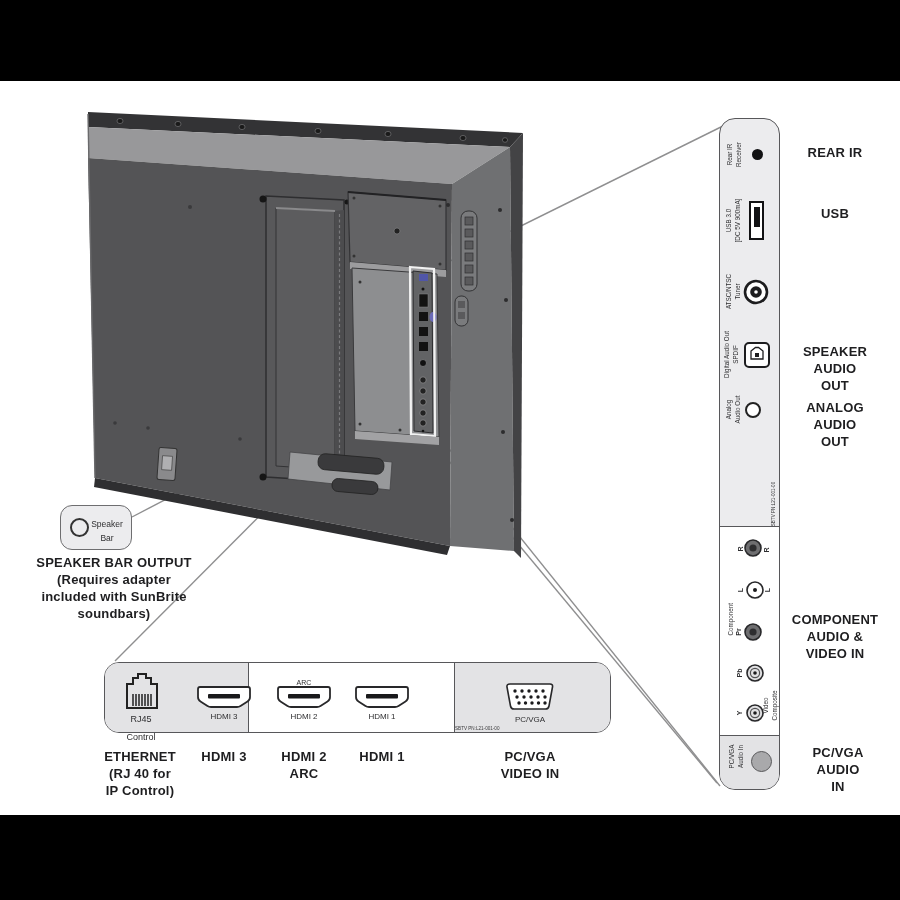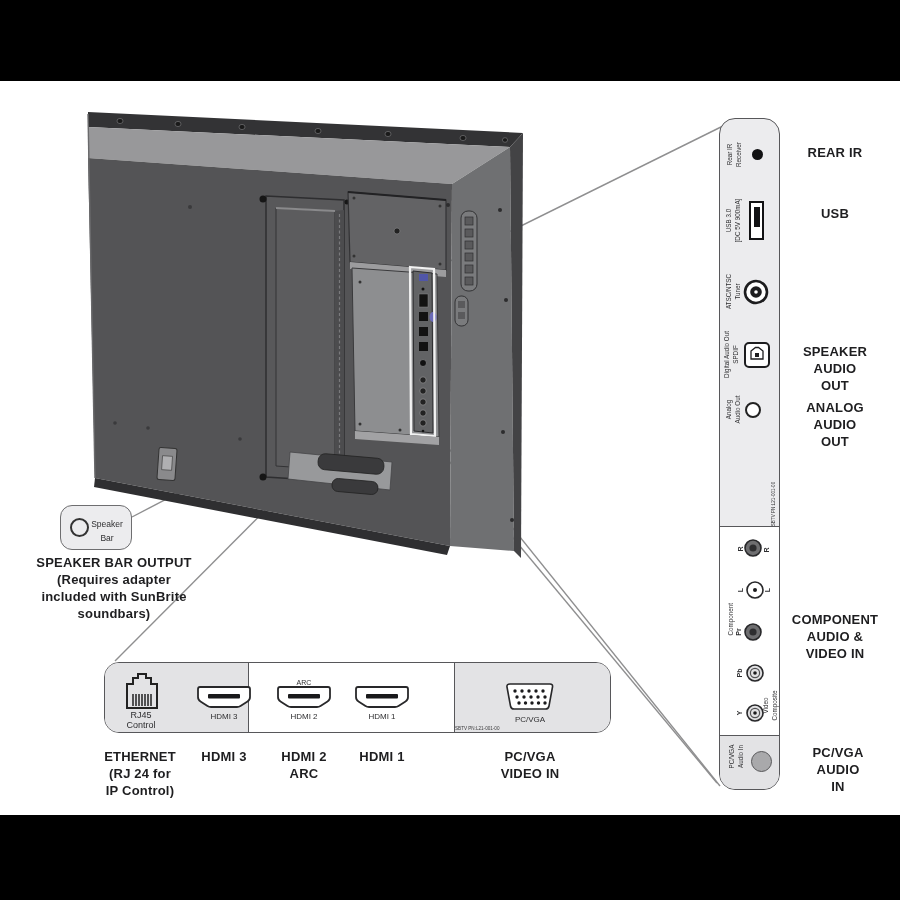--- a/index.html
+++ b/index.html
@@ -14,21 +14,21 @@
     font-weight:bold;font-size:13px;line-height:17px;color:#1e1e20;
     white-space:pre-line;letter-spacing:.2px;}
   
   .vlabel{position:absolute;width:70px;transform:rotate(-90deg);text-align:center;
     font-size:6.3px;line-height:8.5px;color:#2e2e30;white-space:pre-line;}
   .vlabel-sm{width:20px;font-size:7px;font-weight:bold;line-height:10px;}
   .vlabel-tiny{font-size:4.6px;line-height:6px;}
   
   .plabel{position:absolute;transform:translateX(-50%);text-align:center;
     font-size:8px;line-height:14px;color:#2e2e30;white-space:pre-line;}
-  .plabel-9{font-size:9px;line-height:10px;}
+  .plabel-9{font-size:9px;line-height:18px;}
   .plabel-7{font-size:7px;}
   .pn-label{position:absolute;font-size:4.6px;color:#3a3a3c;}
   
   .panel{position:absolute;box-sizing:border-box;border:1.5px solid #57575a;}
   .right-panel{left:719px;top:118px;width:61px;height:672px;border-radius:16px;
     background:#ececee;overflow:hidden;}
   .rp-sec{position:absolute;left:0;width:100%;box-sizing:border-box;}
   .rp-mid{top:407px;height:210px;background:#ffffff;border-top:1.5px solid #57575a;
     border-bottom:1.5px solid #57575a;}
   .rp-bot{top:617px;height:55px;background:#e3e3e5;}
@@ -299,21 +299,21 @@
   <div class="panel speaker-box"></div>
   <div class="spk-circle"></div>
   <div class="plabel" style="left:107px;top:517px;font-size:8.5px">Speaker
 Bar</div>
 
   <div class="callout-label" style="left:114px;top:554px">SPEAKER BAR OUTPUT
 (Requires adapter
 included with SunBrite
 soundbars)</div>
   <div class="callout-label" style="left:140px;top:748px">ETHERNET
-(RJ 24 for
+(RJ 40 for
 IP Control)</div>
   <div class="callout-label" style="left:224px;top:748px">HDMI 3</div>
   <div class="callout-label" style="left:304px;top:748px">HDMI 2
 ARC</div>
   <div class="callout-label" style="left:382px;top:748px">HDMI 1</div>
   <div class="callout-label" style="left:530px;top:748px">PC/VGA
 VIDEO IN</div>
   <div class="callout-label" style="left:835px;top:144px">REAR IR</div>
   <div class="callout-label" style="left:835px;top:205px">USB</div>
   <div class="callout-label" style="left:835px;top:343px">SPEAKER

